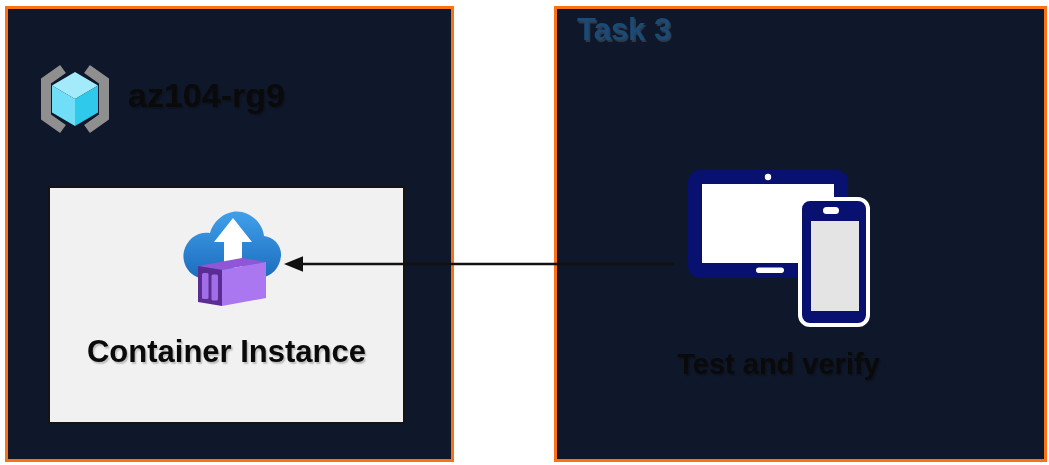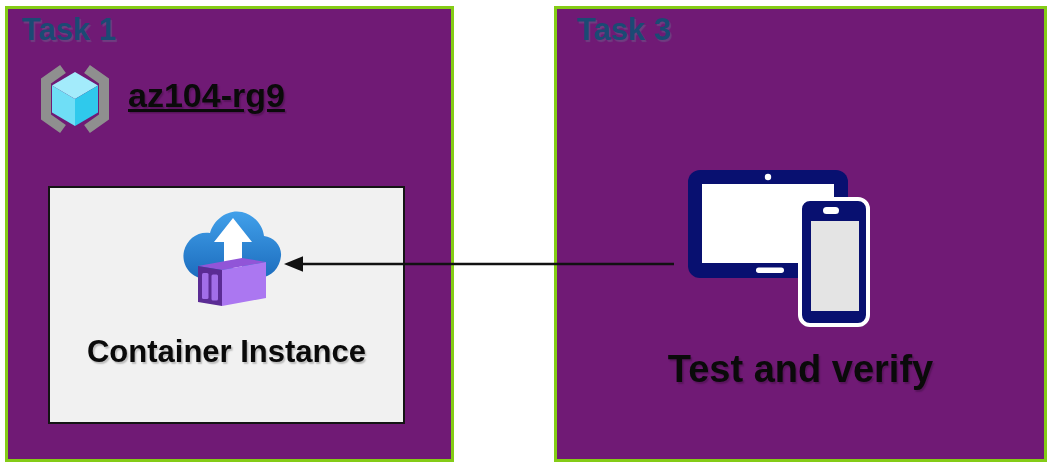--- a/index.html
+++ b/index.html
@@ -5,22 +5,22 @@
   html,body{margin:0;padding:0;background:#ffffff;}
   #canvas{
     position:relative;
     width:1049px;height:465px;
     background:#ffffff;
     font-family:"Liberation Sans", sans-serif;
     overflow:hidden;
   }
   .task-box{
     position:absolute;
-    background:#701a75;
-    border:3px solid #84cc16;
+    background:#0f172a;
+    border:3px solid #f97316;
     box-sizing:border-box;
   }
   #task1-box{left:5px;top:6px;width:449px;height:456px;}
   #task2-box{left:554px;top:6px;width:493px;height:456px;}
   .task-title{
     position:absolute;
     font-size:31px;
     font-weight:700;
     color:#1b4a74;
     letter-spacing:0px;
@@ -30,21 +30,20 @@
   #task1-title{left:22px;top:12px;}
   #task2-title{left:577px;top:12px;}
   #rg-row-label{
     position:absolute;
     left:128px;top:76px;
     font-size:34px;
     font-weight:700;
     color:#0a0a0a;
     text-shadow:1.5px 1.5px 1.5px rgba(0,0,0,0.22);
     white-space:nowrap;
-    text-decoration:underline;
   }
   #rg-icon{position:absolute;left:28px;top:60px;}
   #container-box{
     position:absolute;
     left:40px;top:177px;
     width:357px;height:238px;
     background:#f1f1f1;
     border:2px solid #141414;
     box-sizing:border-box;
   }
@@ -55,23 +54,23 @@
     text-align:center;
     font-size:31px;
     font-weight:700;
     color:#0a0a0a;
     text-shadow:1.5px 1.5px 1.5px rgba(0,0,0,0.22);
     white-space:nowrap;
   }
   #devices-icon{position:absolute;left:680px;top:162px;}
   #test-verify-label{
     position:absolute;
-    left:554px;width:493px;top:348px;
+    left:532px;width:493px;top:348px;
     text-align:center;
-    font-size:38px;
+    font-size:29px;
     font-weight:700;
     color:#0a0a0a;
     text-shadow:1.5px 1.5px 1.5px rgba(0,0,0,0.22);
     white-space:nowrap;
   }
   #connector-arrow{
     position:absolute;left:0;top:0;
     pointer-events:none;
   }
 </style>
@@ -99,21 +98,20 @@
           <rect x="24" y="71" width="6.5" height="26" rx="1.5" fill="#a26ee8"></rect>
           <rect x="33.5" y="72.5" width="6.5" height="26" rx="1.5" fill="#a26ee8"></rect>
         </g>
       </svg>
       <div id="container-label">Container Instance</div>
     </div>
   </div>
 
   <div id="task2-box" class="task-box"></div>
 
-  <div id="task1-title" class="task-title">Task 1</div>
   <div id="task2-title" class="task-title">Task 3</div>
 
   <svg id="rg-icon" width="94" height="78" viewBox="0 0 94 78">
     <polyline points="35,9 18,21 18,57 35,69" fill="none" stroke="#8f8f8f" stroke-width="10"></polyline>
     <polyline points="59,9 76,21 76,57 59,69" fill="none" stroke="#8f8f8f" stroke-width="10"></polyline>
     <g>
       <polygon points="47,12 70,25.5 47,39 24,25.5" fill="#a3ebfb"></polygon>
       <polygon points="24,25.5 47,39 47,66 24,52.5" fill="#6fdef6"></polygon>
       <polygon points="70,25.5 47,39 47,66 70,52.5" fill="#2fc9ec"></polygon>
     </g>

